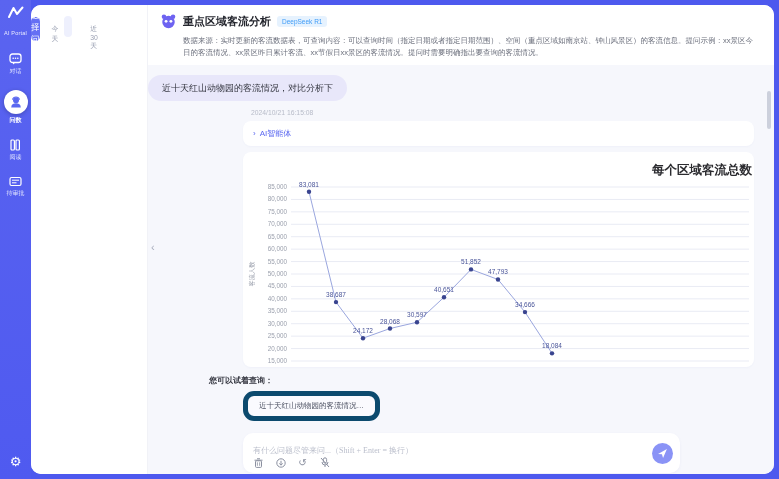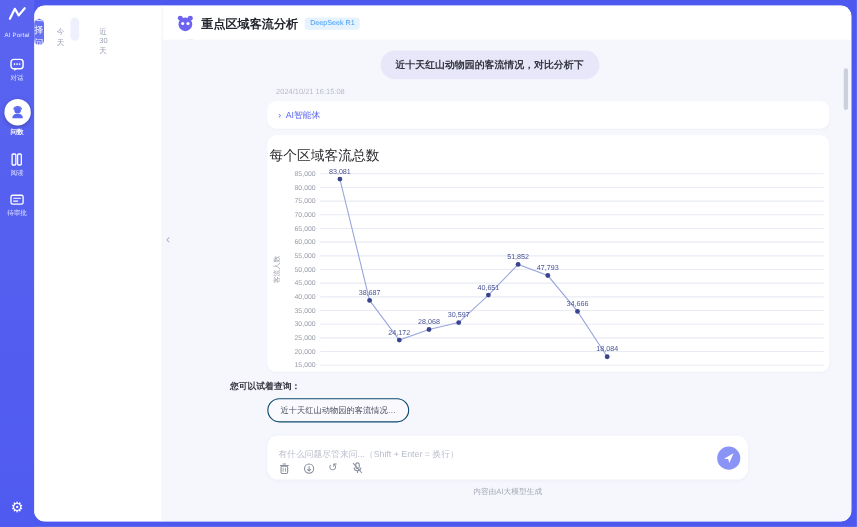--- a/index.html
+++ b/index.html
@@ -67,51 +67,51 @@
   .mh-badge {
     background:#e6f2fe; color:#3f9cf7; font-size:6.5px; padding:2px 5px;
     border-radius:3px; white-space:nowrap;
   }
   .mh-desc { margin:5px 0 0 23px; font-size:7.5px; line-height:12px; color:#6b6f7c; max-width:575px; }
   .chat {
     flex:1; background:#f6f7fc; position:relative; padding-top:10px; min-height:0;
   }
   .collapse-handle { position:absolute; left:3px; top:176px; font-size:11px; color:#a8adbd; cursor:pointer; }
   .scroll-thumb { position:absolute; right:3px; top:26px; width:4px; height:38px; border-radius:2px; background:#ccd0dc; }
-  .bubble-row { display:flex; justify-content:center; padding-right:32px;font-weight:bold; }
+  .bubble-row { display:flex; justify-content:flex-start; padding-right:32px; }
   .user-bubble {
     background:#e8e7fa; color:#33353f; font-size:9px; line-height:12px;
     padding:7px 14px; border-radius:15px; max-width:330px;
   }
   .timestamp { margin:8px 0 0 103px; font-size:6.8px; color:#b7bbc8; }
   .agent-card {
     margin:5px 20px 0 95px; background:#fff; border-radius:8px;
     padding:7px 10px; display:flex; align-items:center; gap:4px;
     font-size:8px; color:#5b68f0; cursor:pointer;
     box-shadow:0 1px 2px rgba(80,90,180,.04);
   }
   .chart-card {
     margin:6px 20px 0 95px; background:#fff; border-radius:8px;
     padding:10px 2px 2px; box-shadow:0 1px 2px rgba(80,90,180,.04);
   }
-  .chart-title { text-align:left; font-family:"Liberation Serif","DejaVu Serif",serif; font-weight:normal; font-size:12.5px; color:#2b2b2f; }
+  .chart-title { text-align:right; font-family:"Liberation Serif","DejaVu Serif",serif; font-weight:bold; font-size:12.5px; color:#2b2b2f; }
   .suggest-label { margin:8px 0 0 61px; font-size:8px; font-weight:bold; color:#33353f; }
   .chips { display:flex; align-items:center; gap:9px; margin:5px 20px 0 95px; }
   .chip {
-    background:#fafafe; border:1px solid #0c4a6e; border-radius:11px;
+    background:#fafafe; border:5px solid #0c4a6e; border-radius:11px;
     padding:5px 11px; font-size:7.5px; color:#4a4f60; white-space:nowrap; cursor:pointer;
   }
   .composer {
     margin:12px 20px 0 95px; width:437px; height:40px; background:#fff;
     border-radius:10px; position:relative; box-shadow:0 1px 3px rgba(80,90,180,.06);
     padding:6px 10px;
   }
   .composer input {
     width:360px; border:none; outline:none; font-size:8px; color:#33353f;
-    font-family:Liberation Sans, sans-serif; background:transparent;
+    font-family:Liberation Serif, serif; background:transparent;
   }
   .composer input::placeholder { color:#babecb; }
   .composer-icons { position:absolute; left:10px; bottom:5px; display:flex; align-items:center; gap:11px; }
   .cicon { width:11px; height:11px; display:flex; align-items:center; justify-content:center; cursor:pointer; color:#8b90a0; font-size:10px; }
   .send-btn {
     position:absolute; right:7px; bottom:9px; width:21px; height:21px; border-radius:50%;
     background:#8a93f6; display:flex; align-items:center; justify-content:center;
     border:none; cursor:pointer;
   }
   .footer-note { width:437px; margin:6px 0 0 95px; text-align:center; font-size:7px; color:#a6aab6; }
@@ -248,20 +248,21 @@
         <svg width="17" height="17" viewBox="0 0 12 12">
           <circle cx="2.8" cy="2.6" r="1.6" fill="#6e63f1"></circle>
             <circle cx="9.2" cy="2.6" r="1.6" fill="#6e63f1"></circle>
           <circle cx="6" cy="6.4" r="4.4" fill="#6e63f1"></circle>
           <circle cx="4.3" cy="5.9" r="1" fill="#fff"></circle>
             <circle cx="7.7" cy="5.9" r="1" fill="#fff"></circle>
         </svg>
         <span class="mh-title">重点区域客流分析</span>
         <span class="mh-badge">DeepSeek R1</span>
       </div>
+      <p class="mh-desc">数据来源：实时更新的客流数据表，可查询内容：可以查询时间（指定日期或者指定日期范围）、空间（重点区域如南京站、钟山风景区）的客流信息。提问示例：xx景区今日的客流情况、xx景区昨日累计客流、xx节假日xx景区的客流情况。提问时需要明确指出要查询的客流情况。</p>
     </header>
 
     <section class="chat">
       <span class="collapse-handle">‹</span>
       <span class="scroll-thumb"></span>
 
       <div class="bubble-row">
         <div class="user-bubble">近十天红山动物园的客流情况，对比分析下</div>
       </div>
 

